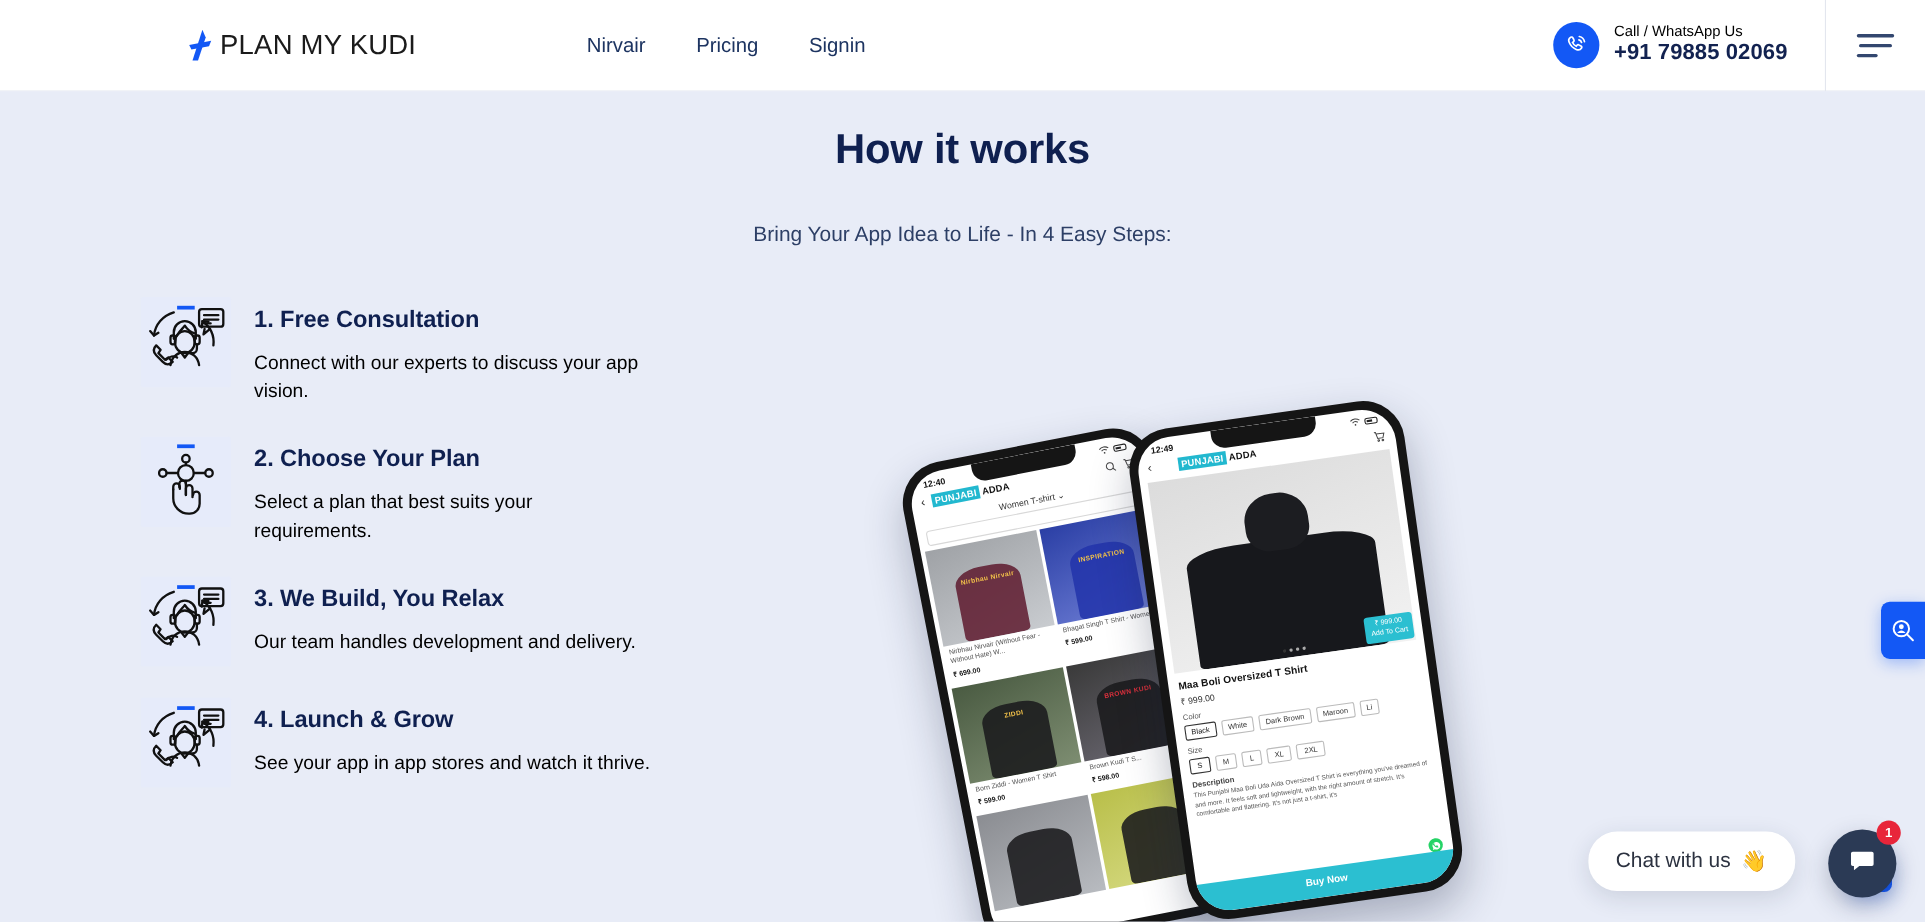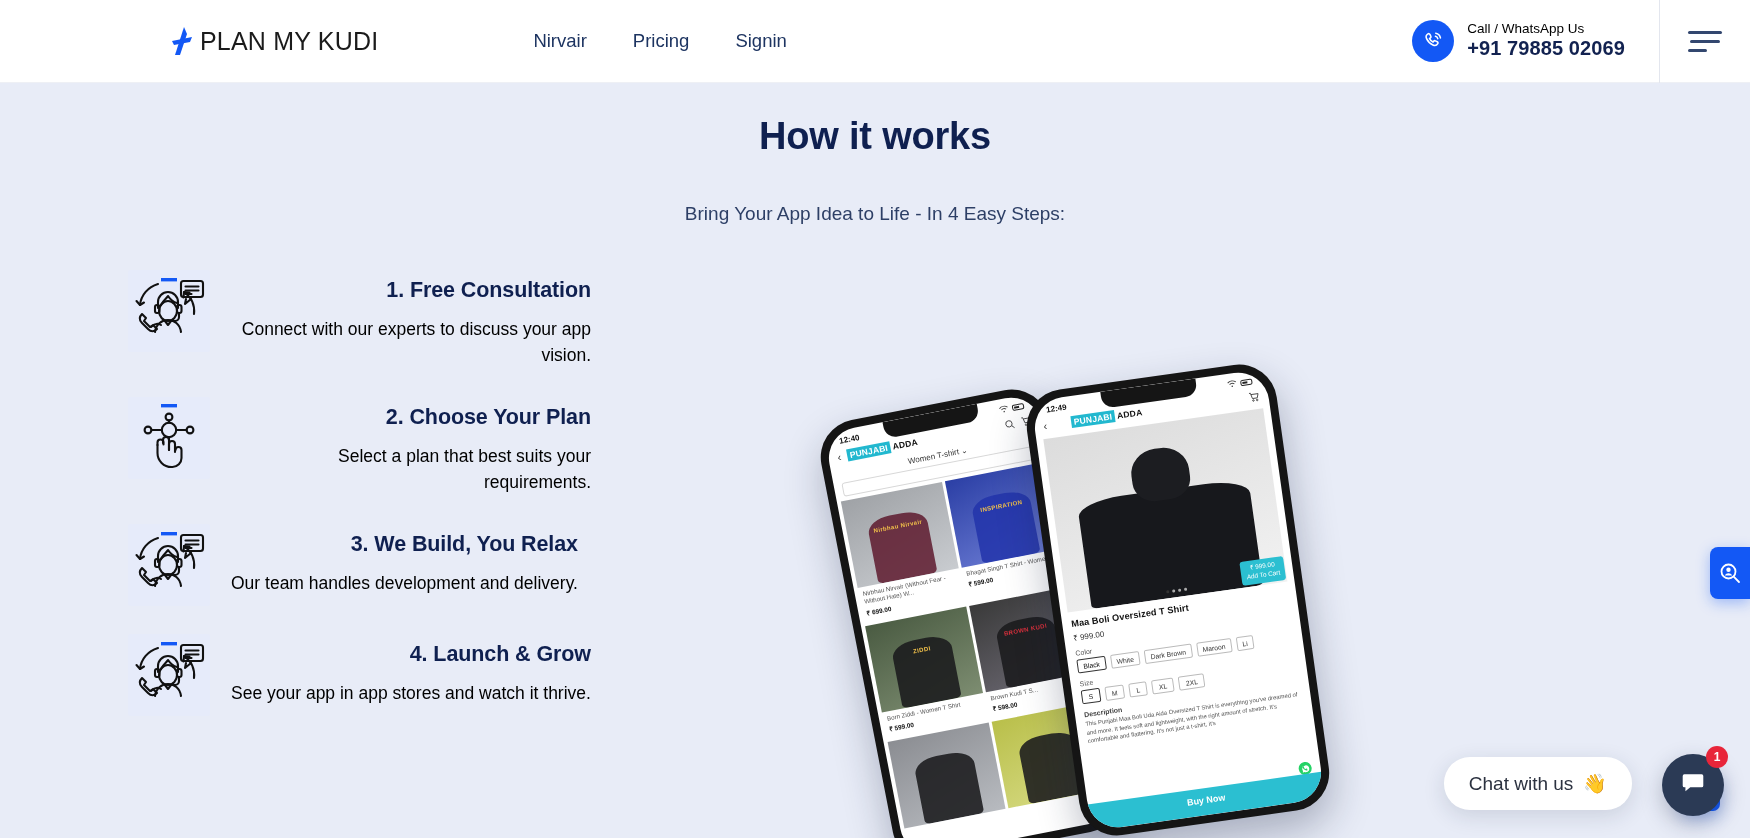--- a/index.html
+++ b/index.html
@@ -105,21 +105,21 @@
     color: #2d3f66;
     margin-top: 45px;
     font-weight: 400;
   }
 
   .content {
     display: flex;
     margin-top: 45px;
     padding-left: 128px;
   }
-  .steps { width: 520px; flex: none; text-align: right; }
+  .steps { width: 520px; flex: none; }
   .step {
     display: flex;
     align-items: flex-start;
     gap: 21px;
     margin-bottom: 28px;
   }
   .step-icon {
     width: 82px; height: 82px;
     background: #e6ebfa;
     flex: none;

